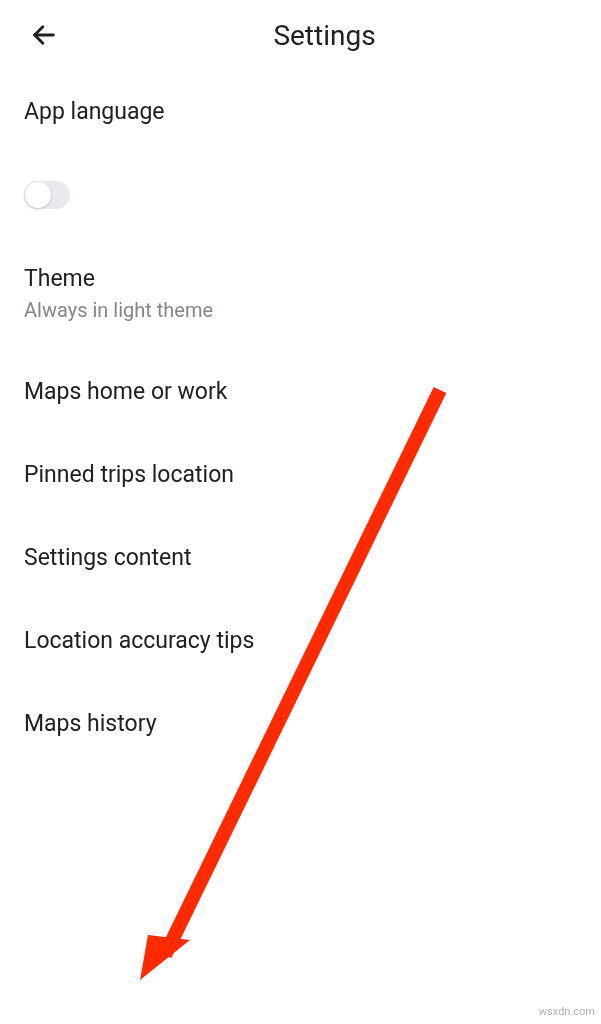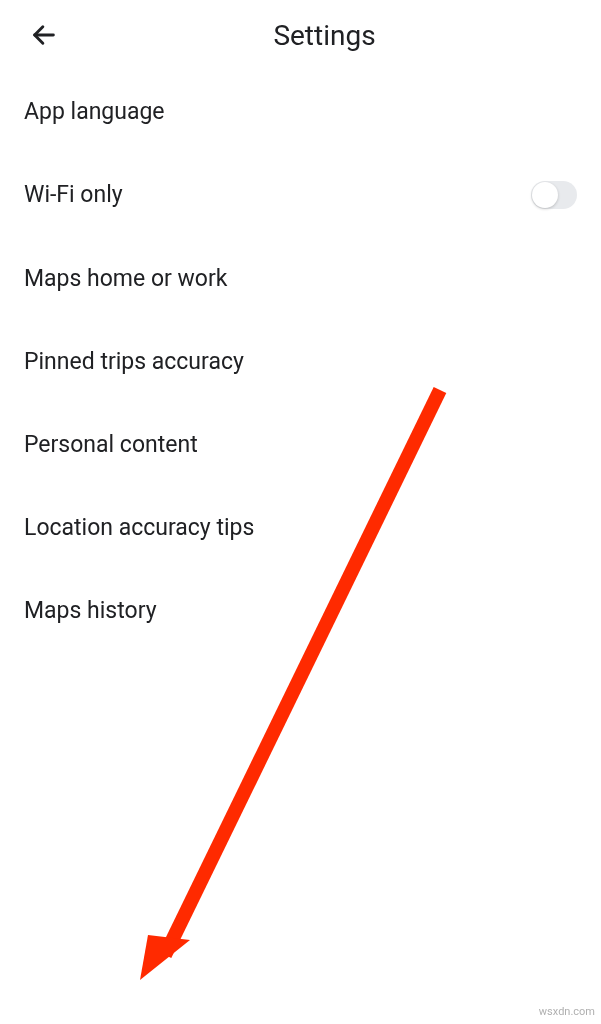--- a/index.html
+++ b/index.html
@@ -110,45 +110,48 @@
 <div class="settings-list">
 
   <div class="setting-item">
     <div class="setting-text">
       <div class="setting-label">App language</div>
     </div>
   </div>
 
 
   <div class="setting-item">
-    <div class="setting-text">
-      <div class="setting-label">Wi-Fi only</div>
-    </div>
     <div class="toggle">
       <div class="toggle-knob"></div>
     </div>
   </div>
 
+  <div class="setting-item">
+    <div class="setting-text">
+      <div class="setting-label">Theme</div>
+      <div class="setting-sublabel">Always in light theme</div>
+    </div>
+  </div>
 
   <div class="setting-item">
     <div class="setting-text">
       <div class="setting-label">Maps home or work</div>
     </div>
   </div>
 
   <div class="setting-item">
     <div class="setting-text">
-      <div class="setting-label">Pinned trips accuracy</div>
+      <div class="setting-label">Pinned trips location</div>
     </div>
   </div>
 
 
   <div class="setting-item">
     <div class="setting-text">
-      <div class="setting-label">Personal content</div>
+      <div class="setting-label">Settings content</div>
     </div>
   </div>
 
   <div class="setting-item">
     <div class="setting-text">
       <div class="setting-label">Location accuracy tips</div>
     </div>
   </div>
 
   <div class="setting-item">

